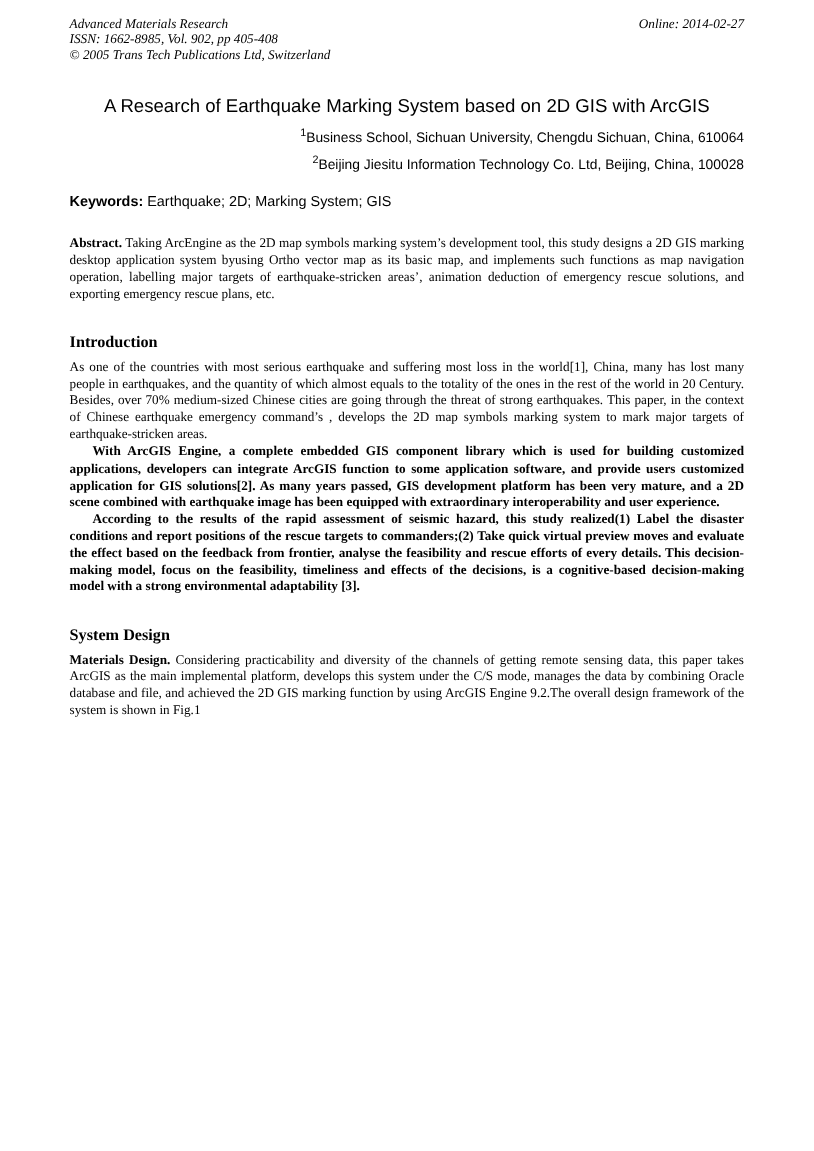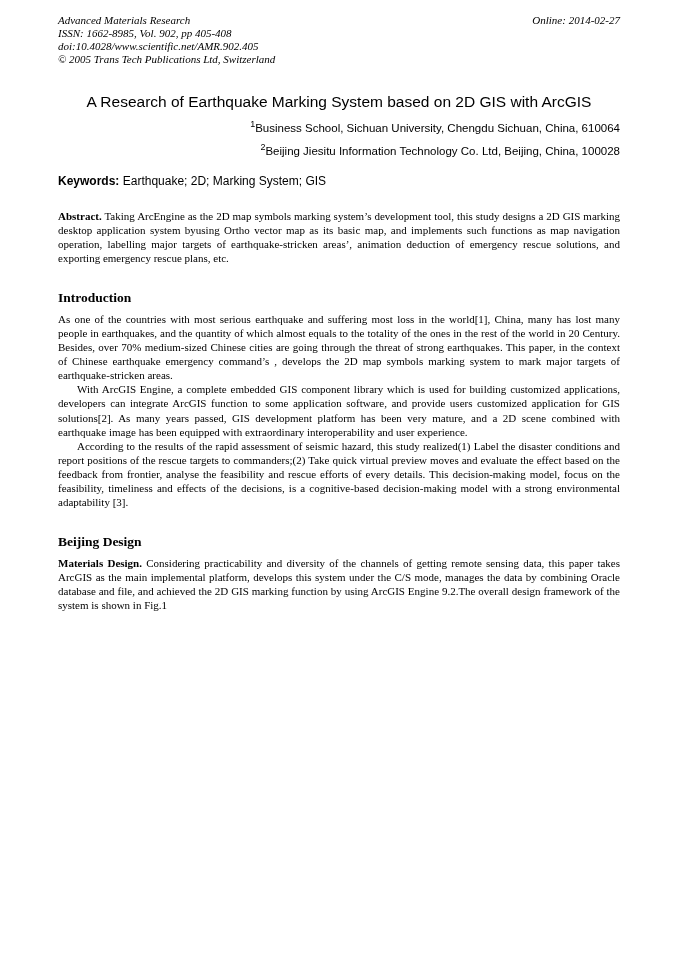--- a/index.html
+++ b/index.html
@@ -72,33 +72,32 @@
     line-height: 1.28;
     text-align: justify;
   }
   .abstract { margin-top: 21px; }
   .sec-heading {
     margin: 25px 0 6px 0;
     font-family: "Liberation Serif", serif;
     font-weight: bold;
     font-size: 13.5px;
   }
-  .indent { text-indent: 19px; }
+  .indent { text-indent: 19px; font-weight: bold; }
   .runin { font-weight: bold; }
 </style>
 </head>
 <body>
 
 <div class="page">
 
   <div class="hdr">
     <div class="hdr-left">
       <div>Advanced Materials Research</div>
       <div>ISSN: 1662-8985, Vol. 902, pp 405-408</div>
-      <div>doi:10.4028/www.scientific.net/AMR.902.405</div>
       <div>© 2005 Trans Tech Publications Ltd, Switzerland</div>
     </div>
     <div class="hdr-right">Online: 2014-02-27</div>
   </div>
 
   <div class="title">A Research of Earthquake Marking System based on 2D GIS with ArcGIS</div>
 
 
   <div class="affil"><sup>1</sup><span>Business School, Sichuan University, Chengdu Sichuan, China, 610064</span></div>
 
@@ -114,20 +113,20 @@
     <b class="runin">Abstract.</b>
     <span>Taking ArcEngine as the 2D map symbols marking system’s development tool, this study designs a 2D GIS marking desktop application system byusing Ortho vector map as its basic map, and implements such functions as map navigation operation, labelling major targets of earthquake-stricken areas’, animation deduction of emergency rescue solutions, and exporting emergency rescue plans, etc.</span>
   </p>
 
   <div class="sec-heading">Introduction</div>
 
   <p class="body-par">As one of the countries with most serious earthquake and suffering most loss in the world[1], China, many has lost many people in earthquakes, and the quantity of which almost equals to the totality of the ones in the rest of the world in 20 Century. Besides, over 70% medium-sized Chinese cities are going through the threat of strong earthquakes. This paper, in the context of Chinese earthquake emergency command’s , develops the 2D map symbols marking system to mark major targets of earthquake-stricken areas.</p>
   <p class="body-par indent">With ArcGIS Engine, a complete embedded GIS component library which is used for building customized applications, developers can integrate ArcGIS function to some application software, and provide users customized application for GIS solutions[2]. As many years passed, GIS development platform has been very mature, and a 2D scene combined with earthquake image has been equipped with extraordinary interoperability and user experience.</p>
   <p class="body-par indent">According to the results of the rapid assessment of seismic hazard, this study realized(1) Label the disaster conditions and report positions of the rescue targets to commanders;(2) Take quick virtual preview moves and evaluate the effect based on the feedback from frontier, analyse the feasibility and rescue efforts of every details. This decision-making model, focus on the feasibility, timeliness and effects of the decisions, is a cognitive-based decision-making model with a strong environmental adaptability [3].</p>
 
-  <div class="sec-heading">Beijing Design</div>
+  <div class="sec-heading">System Design</div>
 
   <p class="body-par">
     <b class="runin">Materials Design.</b>
     <span>Considering practicability and diversity of the channels of getting remote sensing data, this paper takes ArcGIS as the main implemental platform, develops this system under the C/S mode, manages the data by combining Oracle database and file, and achieved the 2D GIS marking function by using ArcGIS Engine 9.2.The overall design framework of the system is shown in Fig.1</span>
   </p>
 
 </div>
 
 </body></html>

